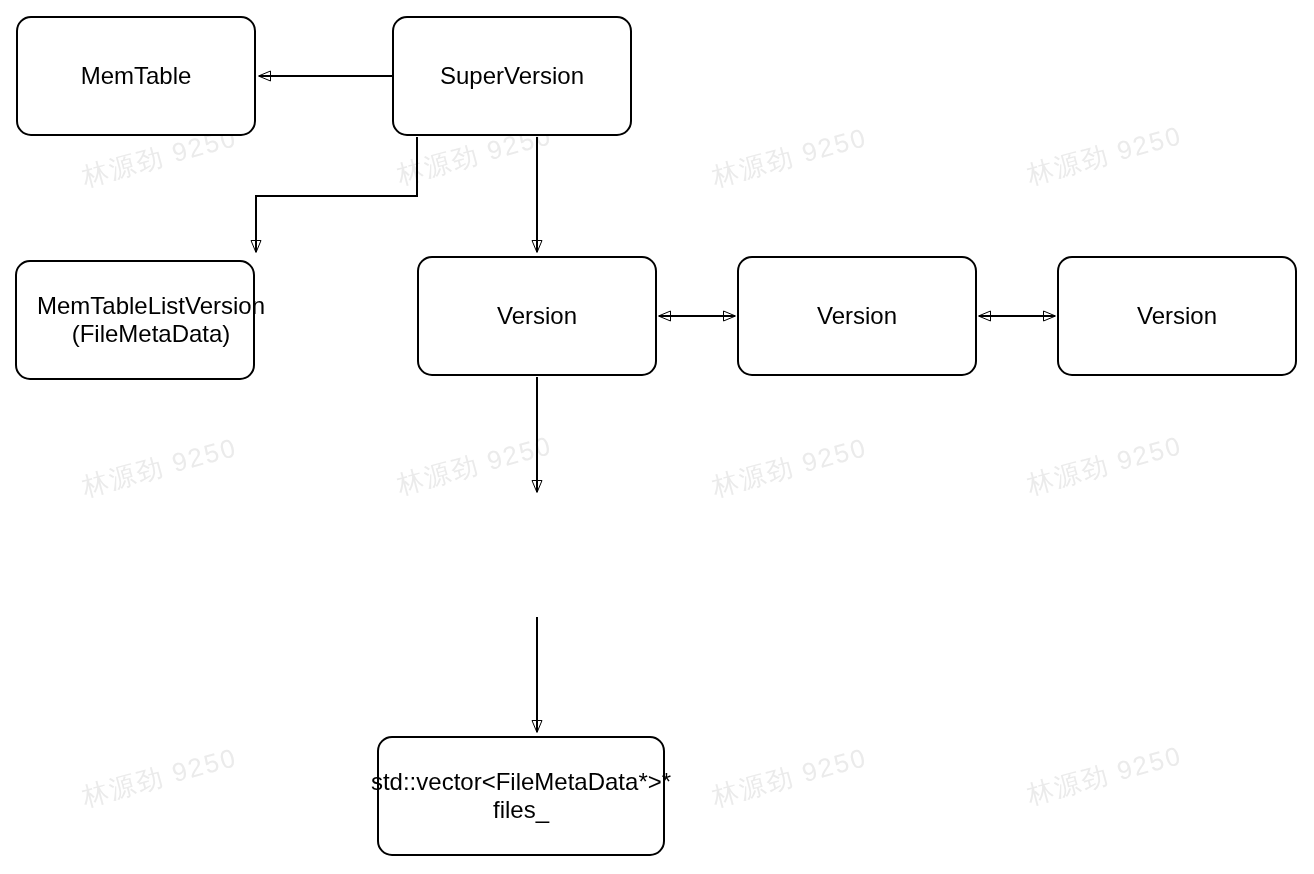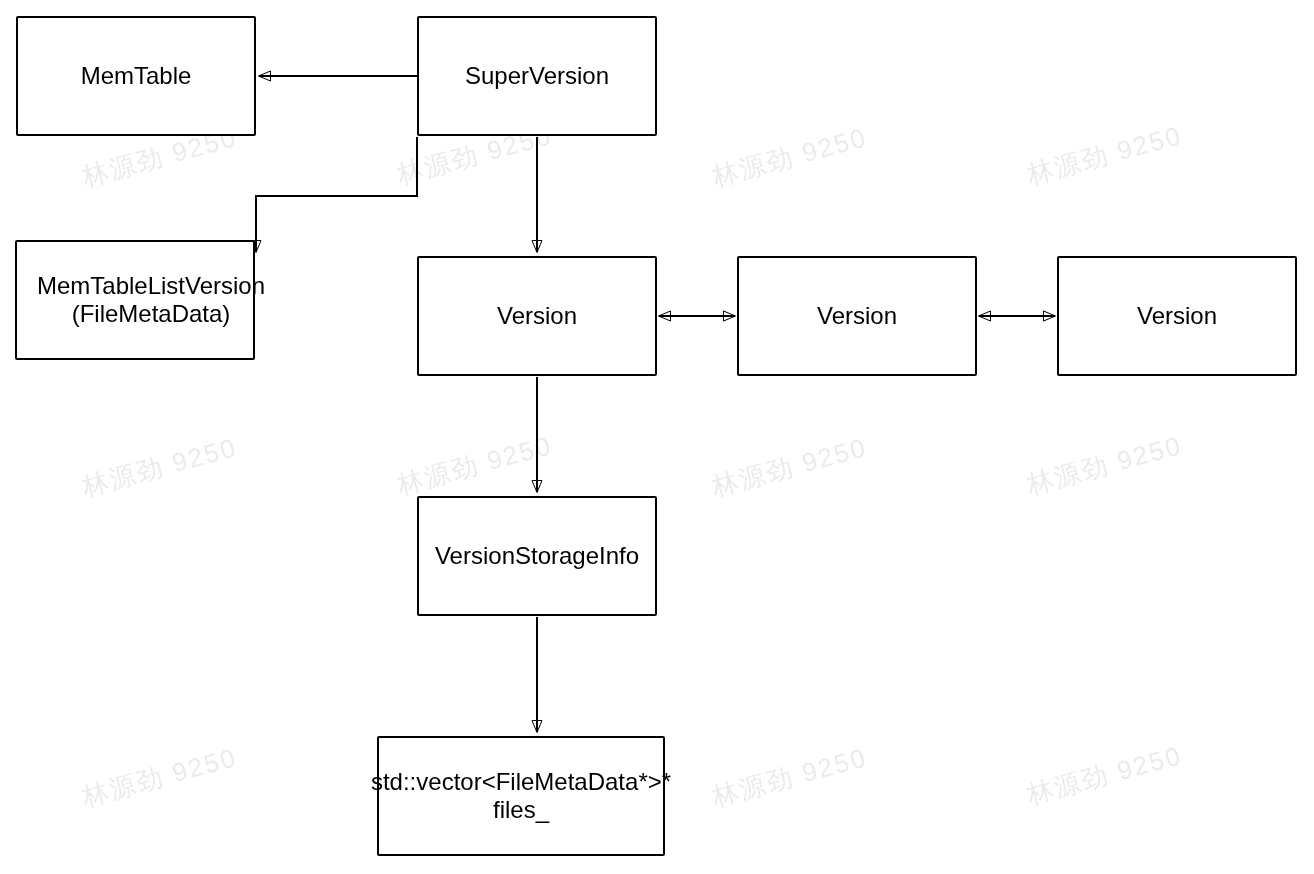--- a/index.html
+++ b/index.html
@@ -40,42 +40,42 @@
     stroke: #000000;
     stroke-width: 2;
   }
   
   .node {
     position: absolute;
     width: 240px;
     height: 120px;
     box-sizing: border-box;
     border: 2px solid #000000;
-    border-radius: 2px;
+    border-radius: 15px;
     background: #ffffff;
     display: flex;
     flex-direction: column;
     align-items: center;
     justify-content: center;
     text-align: center;
     font-size: 24px;
     line-height: 1.16;
     color: #000000;
   }
   .node.wide {
     width: 288px;
   }
   .node span {
     display: block;
     white-space: nowrap;
   }
 
   .n-memtable            { left: 16px;   top: 16px;  }
-  .n-superversion        { left: 417px;  top: 16px;  }
-  .n-memtablelistversion { left: 15px;   top: 240px; padding-left: 32px; }
+  .n-superversion        { left: 392px;  top: 16px;  }
+  .n-memtablelistversion { left: 15px;   top: 260px; padding-left: 32px; }
   .n-version1            { left: 417px;  top: 256px; }
   .n-version2            { left: 737px;  top: 256px; }
   .n-version3            { left: 1057px; top: 256px; }
   .n-versionstorageinfo  { left: 417px;  top: 496px; }
   .n-files               { left: 377px;  top: 736px; }
 
   .wm-r1c1 { left: 80px;   top: 140px; }
   .wm-r1c2 { left: 395px;  top: 138px; }
   .wm-r1c3 { left: 710px;  top: 140px; }
   .wm-r1c4 { left: 1025px; top: 138px; }
@@ -139,22 +139,19 @@
   </div>
 
   <div class="node n-version2">
     <span>Version</span>
   </div>
 
   <div class="node n-version3">
     <span>Version</span>
   </div>
 
-  <div class="node n-versionstorageinfo">
-    <span>VersionStorageInfo</span>
-  </div>
 
   <div class="node wide n-files">
     <span>std::vector&lt;FileMetaData*&gt;*</span>
     <span>files_</span>
   </div>
 
 </div>
 
 </body></html>

